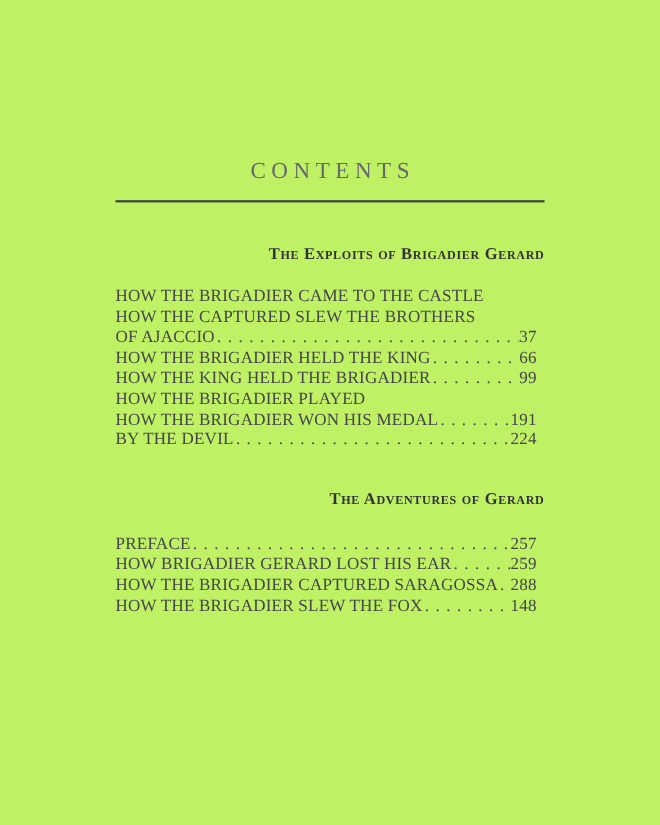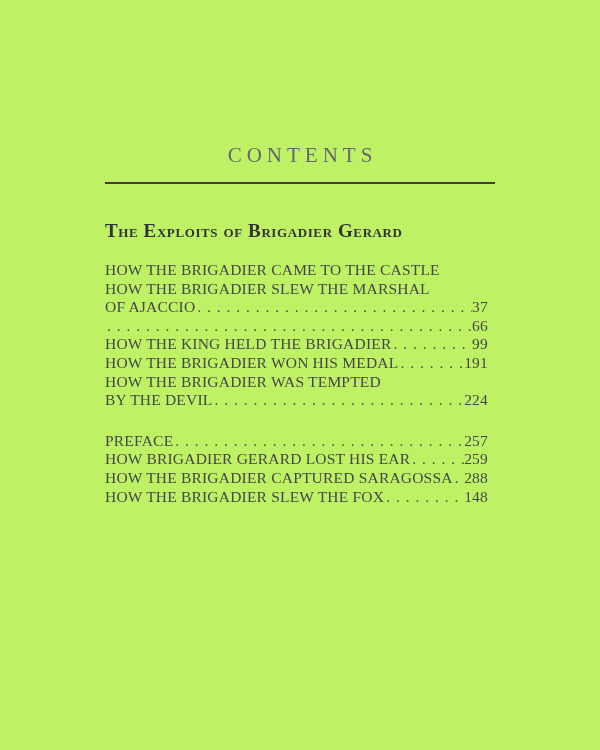--- a/index.html
+++ b/index.html
@@ -23,24 +23,24 @@
     color: #67676e;
     line-height: 24px;
   }
   .title-rule {
     border: none;
     border-top: 2px solid #3d3d42;
     margin: 15px 0 0 0;
   }
   .section-heading {
     margin: 37px 0 0 0;
-    text-align: left;
+    text-align: right;
     font-variant: small-caps;
     font-weight: bold;
-    font-size: 19px;
+    font-size: 15px;
     letter-spacing: 0.6px;
     color: #323237;
     line-height: 20px;
   }
   .section-heading.second { margin-top: 34px; }
   .toc-list {
     margin-top: 20px;
     padding-right: 7px;
     font-size: 15.5px;
     line-height: 18.6px;
@@ -72,51 +72,53 @@
     <div class="book-title">CONTENTS</div>
     <hr class="title-rule">
 
     <div class="section-heading">The Exploits of Brigadier Gerard</div>
 
     <div class="toc-list">
       <div class="toc-line">
         <span class="toc-text">HOW THE BRIGADIER CAME TO THE CASTLE</span>
       </div>
       <div class="toc-line">
-        <span class="toc-text">HOW THE BRIGADIER SLEW THE MARSHAL</span>
+        <span class="toc-text">HOW THE CAPTURED SLEW THE BROTHERS</span>
       </div>
       <div class="toc-line">
         <span class="toc-text">OF AJACCIO</span>
         <span class="dot-leader"></span>
         <span class="page-num">37</span>
       </div>
       <div class="toc-line">
+        <span class="toc-text">HOW THE BRIGADIER HELD THE KING</span>
         <span class="dot-leader"></span>
         <span class="page-num">66</span>
       </div>
       <div class="toc-line">
         <span class="toc-text">HOW THE KING HELD THE BRIGADIER</span>
         <span class="dot-leader"></span>
         <span class="page-num">99</span>
       </div>
       <div class="toc-line">
+        <span class="toc-text">HOW THE BRIGADIER PLAYED</span>
+      </div>
+      <div class="toc-line">
         <span class="toc-text">HOW THE BRIGADIER WON HIS MEDAL</span>
         <span class="dot-leader"></span>
         <span class="page-num">191</span>
-      </div>
-      <div class="toc-line">
-        <span class="toc-text">HOW THE BRIGADIER WAS TEMPTED</span>
       </div>
       <div class="toc-line">
         <span class="toc-text">BY THE DEVIL</span>
         <span class="dot-leader"></span>
         <span class="page-num">224</span>
       </div>
     </div>
 
+    <div class="section-heading second">The Adventures of Gerard</div>
 
     <div class="toc-list second">
       <div class="toc-line">
         <span class="toc-text">PREFACE</span>
         <span class="dot-leader"></span>
         <span class="page-num">257</span>
       </div>
       <div class="toc-line">
         <span class="toc-text">HOW BRIGADIER GERARD LOST HIS EAR</span>
         <span class="dot-leader"></span>

